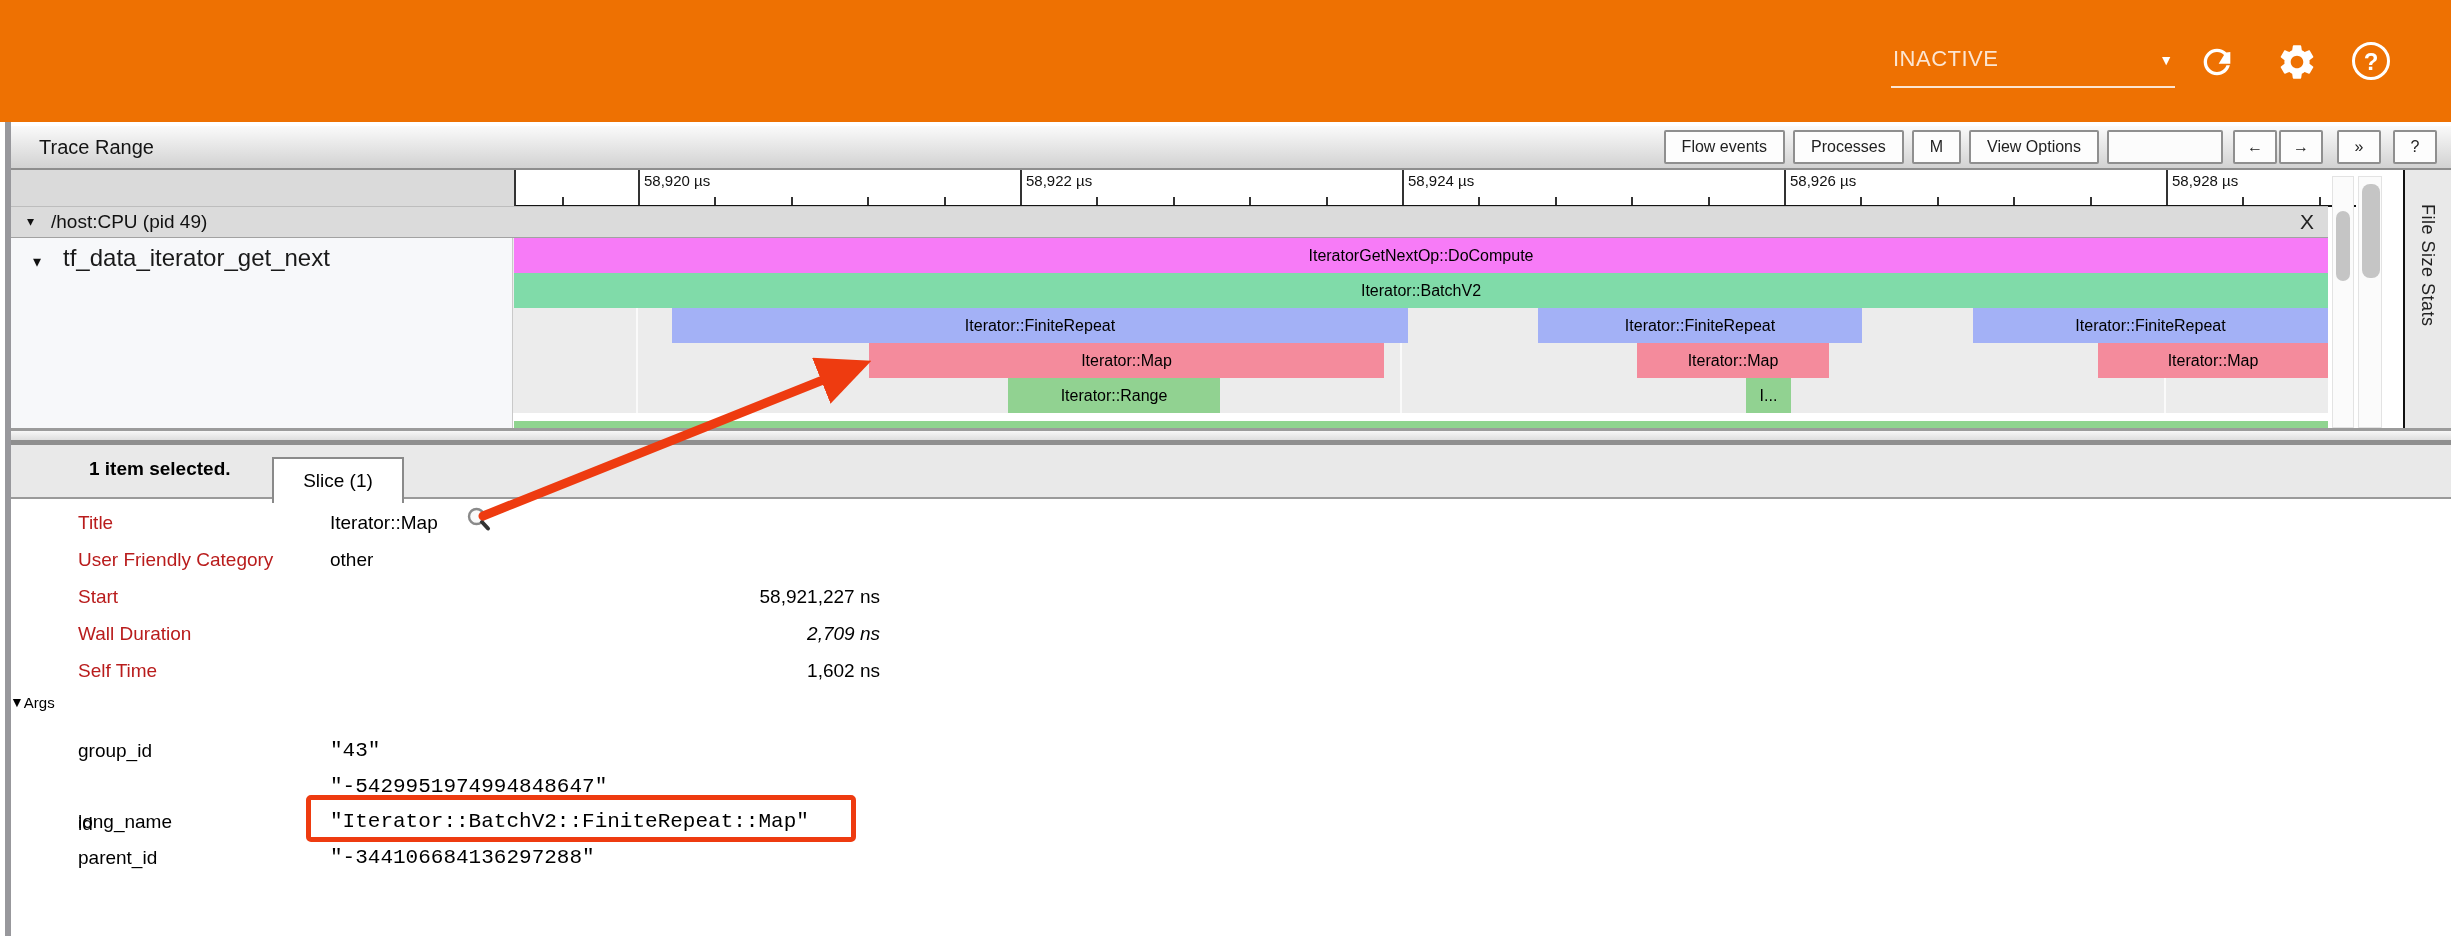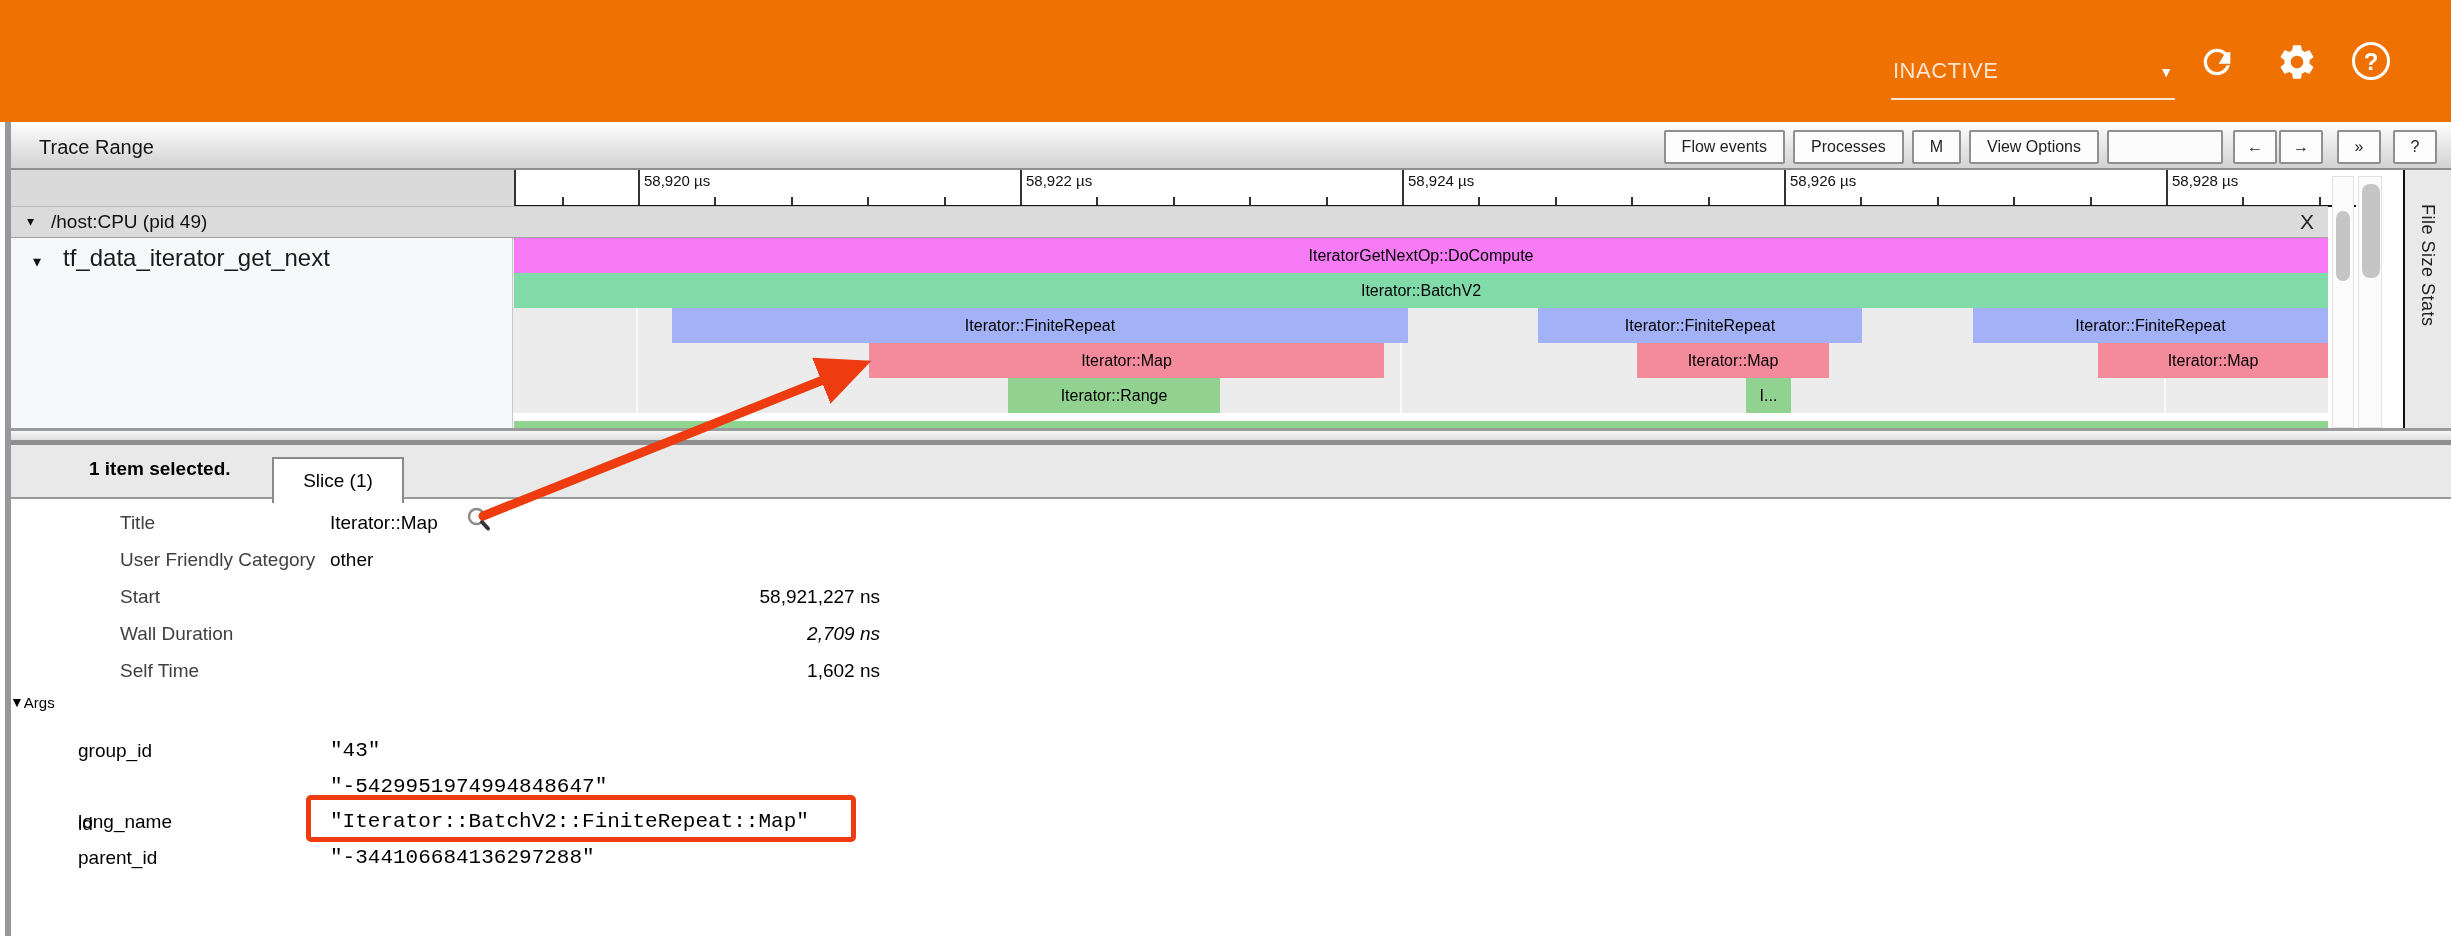--- a/index.html
+++ b/index.html
@@ -5,21 +5,21 @@
   html,body{margin:0;padding:0;}
   body{
     width:2451px;height:936px;position:relative;overflow:hidden;
     background:#ffffff;font-family:"Liberation Sans",sans-serif;
     -webkit-font-smoothing:antialiased;
   }
   .abs{position:absolute;box-sizing:border-box;}
 
   
   #app-header{left:0;top:0;width:2451px;height:122px;background:#EE7102;}
-  #status-select{left:1891px;top:50px;width:284px;height:50px;
+  #status-select{left:1891px;top:38px;width:284px;height:50px;
     border-bottom:2px solid rgba(255,255,255,.82);cursor:pointer;}
   #status-select .lbl{position:absolute;left:2px;top:8px;font-size:22px;letter-spacing:.5px;
     color:rgba(255,255,255,.82);}
   #status-select .tri{position:absolute;right:2px;top:14px;font-size:14px;color:#ffffff;}
   .hicon{cursor:pointer;}
   #help-circle{left:2352px;top:42px;width:38px;height:38px;border:3px solid #fff;border-radius:50%;
     color:#fff;font-size:24px;font-weight:bold;text-align:center;line-height:33px;}
 
   
   #gutter{left:0;top:122px;width:11px;height:814px;
@@ -77,21 +77,21 @@
   #div-band{left:11px;top:431px;width:2440px;height:9px;background:linear-gradient(#f7f7f7,#dedede);}
   #div-line2{left:11px;top:440px;width:2440px;height:5px;background:#8f8f8f;}
   #details-header{left:11px;top:445px;width:2440px;height:54px;background:#e9e9e9;
     border-bottom:2px solid #9a9a9a;}
   #sel-status{position:absolute;left:78px;top:13px;font-size:19px;font-weight:bold;color:#000;}
   #slice-tab{left:272px;top:457px;width:132px;height:46px;background:#ffffff;
     border:2px solid #8a8a8a;border-bottom:none;z-index:2;text-align:center;
     font-size:19px;color:#000;line-height:44px;cursor:pointer;}
 
   
-  .f-label{position:absolute;left:78px;font-size:19px;color:#404040;line-height:37px;height:37px;margin-left:42px;}
+  .f-label{position:absolute;left:78px;font-size:19px;color:#b91c1c;line-height:37px;height:37px;}
   .f-value{position:absolute;left:330px;font-size:19px;color:#000;line-height:37px;height:37px;}
   .f-value.num{width:550px;text-align:right;}
   #args-row{left:10px;top:694px;height:30px;}
   #args-row .tri{font-size:14px;color:#000;vertical-align:1px;}
   #args-row .alabel{font-size:15px;color:#000;}
   .a-name{position:absolute;left:78px;font-size:19px;color:#000;line-height:35px;height:35px;}
   .a-value{position:absolute;left:330px;font-family:"Liberation Mono",monospace;
     font-size:21px;color:#000;line-height:35px;height:35px;white-space:pre;}
 
   

